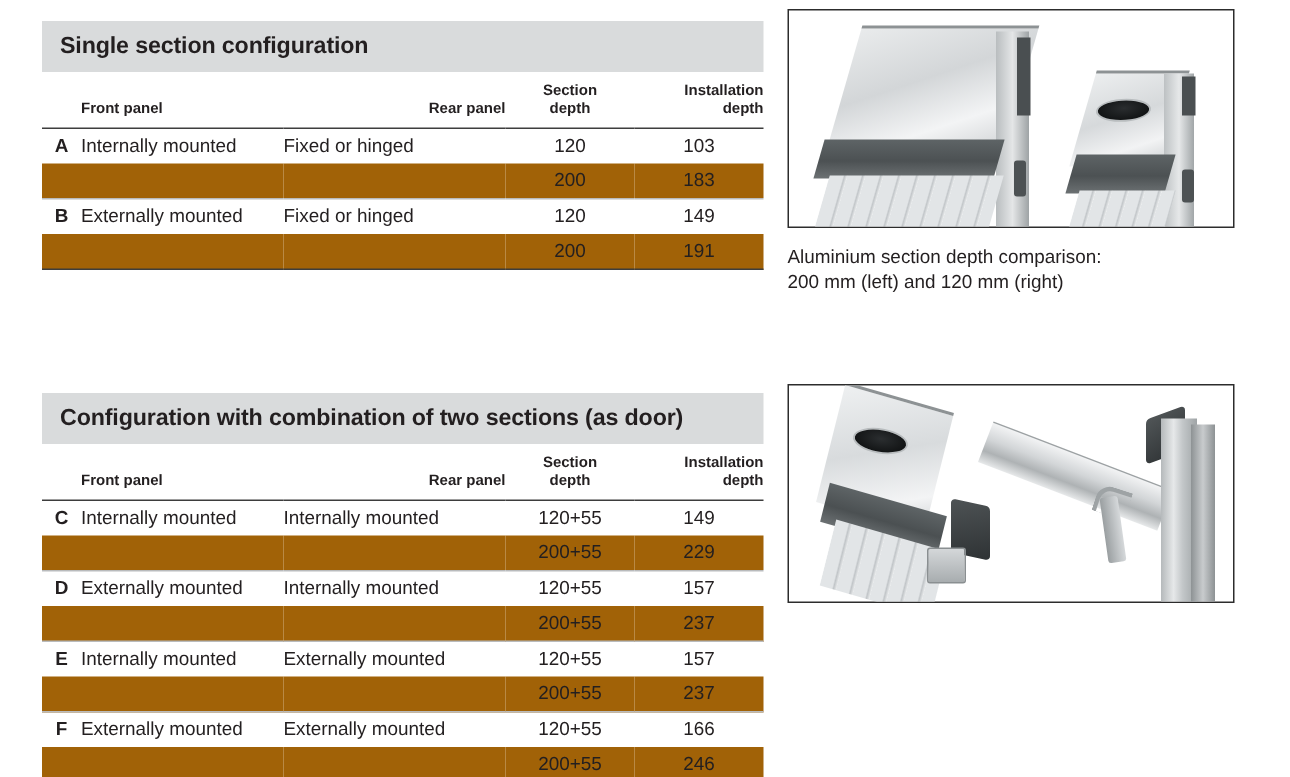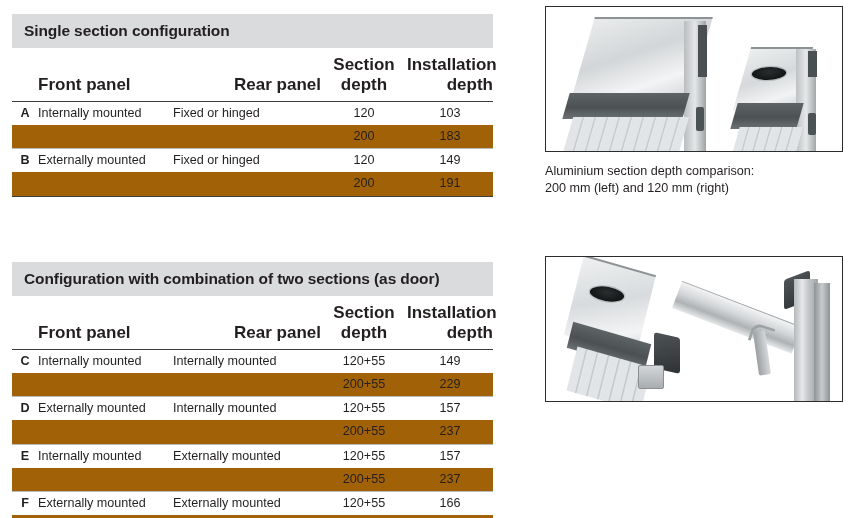--- a/index.html
+++ b/index.html
@@ -19,28 +19,28 @@
 
   
   .page {
     position: relative;
     width: 860px;
     height: 518px;
   }
 
   .left-col {
     position: absolute;
-    left: 0;
+    left: 16px;
     top: 0;
     width: 520px;
     height: 518px;
   }
   .right-col {
     position: absolute;
-    left: 540px;
+    left: 520px;
     top: 0;
     width: 320px;
     height: 452px;
   }
 
   
   .table-block {
     position: absolute;
     left: 12px;
     width: 481px;
@@ -68,21 +68,21 @@
   }
 
   table.cfg col.c-key   { width: 26px; }
   table.cfg col.c-front { width: 135px; }
   table.cfg col.c-rear  { width: 148px; }
   table.cfg col.c-sec   { width: 86px; }
   table.cfg col.c-inst  { width: 86px; }
 
   table.cfg thead th {
     font-weight: bold;
-    font-size: 17px;
+    font-size: 10px;
     padding: 7px 0 6px 0;
     vertical-align: bottom;
     border-bottom: 1.6px solid #3d3d3d;
     line-height: 1.18;
     color: #231f20;
   }
   th.h-key   { }
   th.h-front { text-align: left; padding-left: 8px; }
   th.h-rear  { text-align: right; padding-left: 6px; }
   th.h-sec   { text-align: center; }

